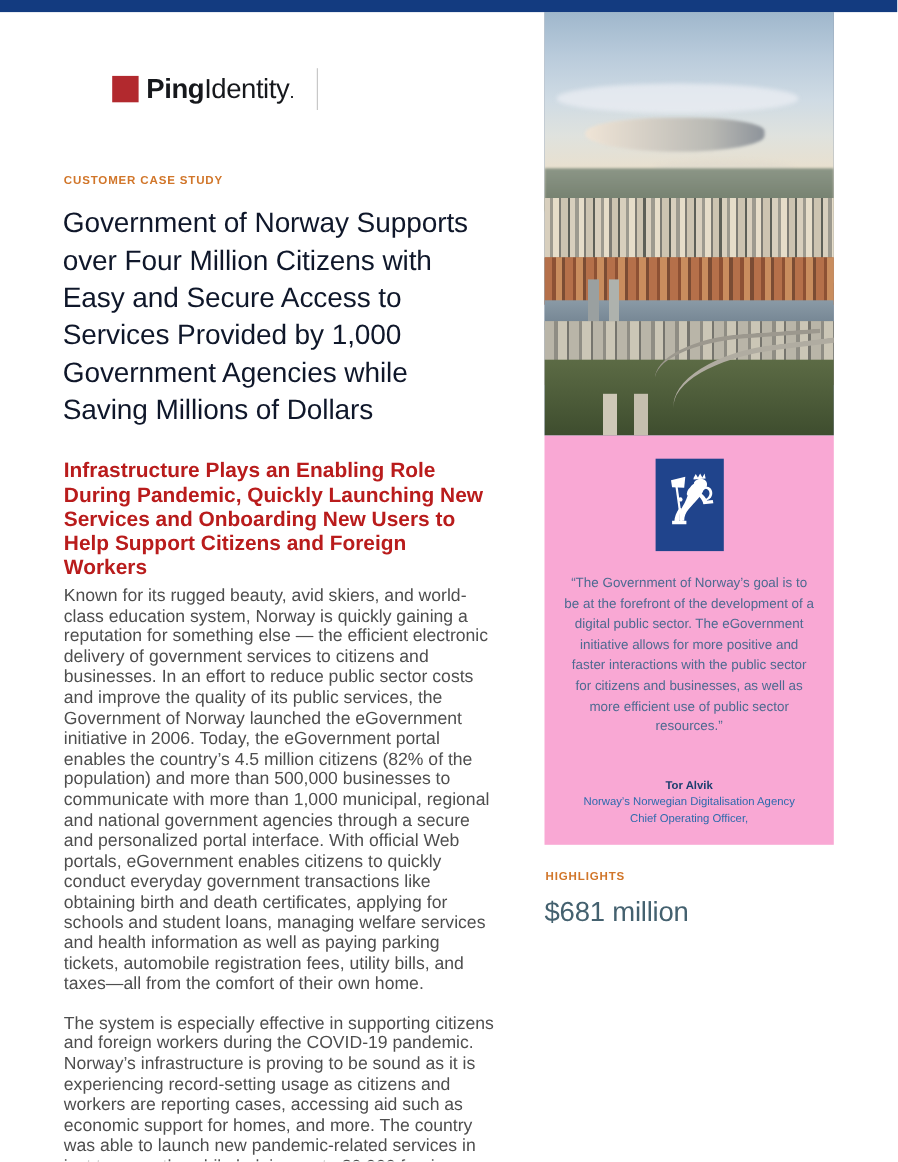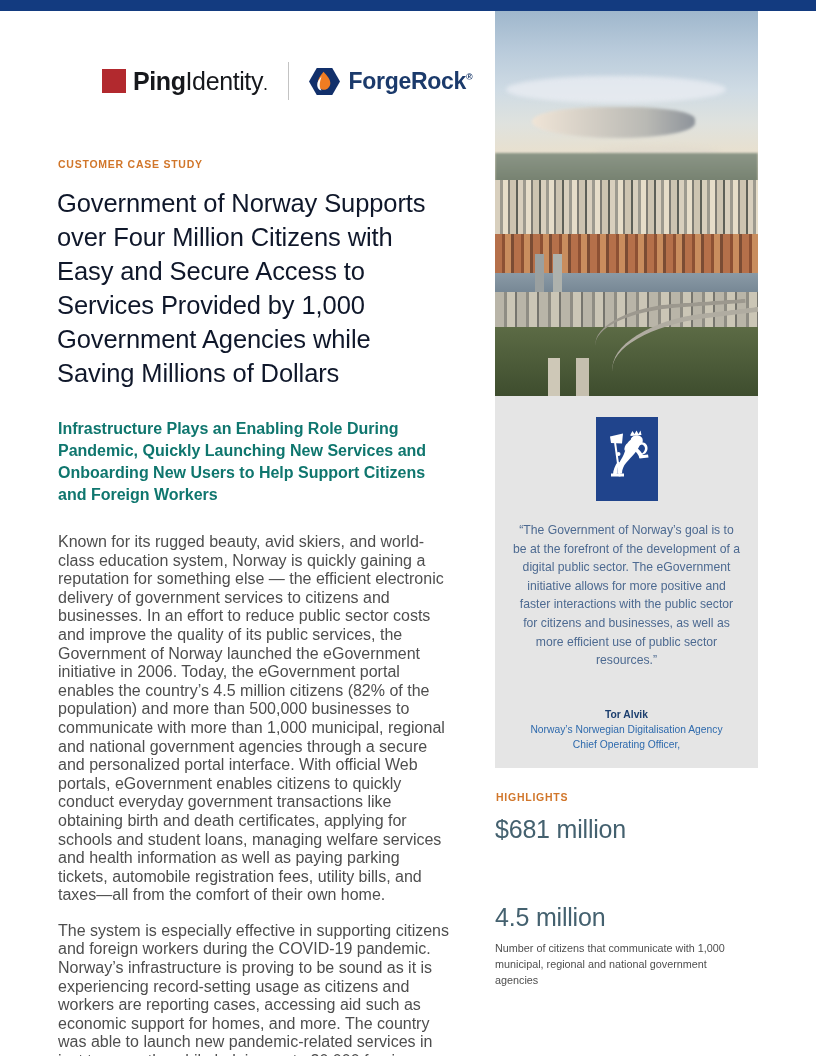--- a/index.html
+++ b/index.html
@@ -227,45 +227,45 @@
     line-height: 34px;
     font-weight: 400;
     color: #0f172a;
     letter-spacing: -0.1px;
   }
 
   .subhead {
     position: absolute;
     left: 58px; top: 418px;
     width: 385px;
-    font-size: 16px;
+    font-size: 19px;
     line-height: 22px;
     font-weight: 700;
-    color: #0f766e;
+    color: #b91c1c;
   }
 
   .body-copy {
     position: absolute;
     left: 58px; top: 519px;
     width: 395px;
     font-size: 16px;
     line-height: 18.6px;
     color: #4e4e4e;
     margin-top: 14px;
   }
   .body-copy p { margin-bottom: 17px; }
   .body-copy p:last-child { margin-bottom: 0; }
 
   
   .quote-panel {
     position: absolute;
     left: 495px; top: 396px;
     width: 263px;
     height: 372px;
-    background: #e5e5e5;
+    background: #f9a8d4;
   }
 
   .crest {
     position: absolute;
     left: 50%;
     top: 21px;
     transform: translateX(-50%);
     width: 62px; height: 84px;
     background: #20448c;
     display: flex;
@@ -359,28 +359,20 @@
 
   <div class="logo-row">
 
     <div class="ping-logo">
       <div class="ping-square"></div>
       <div class="ping-word"><b>Ping</b><span>Identity</span><i>.</i></div>
     </div>
 
     <div class="logo-divider"></div>
 
-    <div class="forgerock-logo">
-      <svg class="fr-mark" viewBox="0 0 64 64">
-        <polygon points="16,4 48,4 64,32 48,60 16,60 0,32" fill="#12306b"></polygon>
-        <path d="M30 12 C22 22 18 28 18 35 C18 43 24 49 31 49 C38 49 44 43 44 35 C44 27 37 20 30 12 Z" fill="#f07c22"></path>
-        <path d="M26 21 C20 28 17 33 17 39 C17 45 21 50 26 50 C21 44 21 36 26 21 Z" fill="#ffffff"></path>
-      </svg>
-      <div class="fr-word"><span>ForgeRock</span><sup>®</sup></div>
-    </div>
 
   </div>
 
   <div class="eyebrow">CUSTOMER CASE STUDY</div>
 
   <h1 class="headline">Government of Norway Supports over Four Million Citizens with Easy and Secure Access to Services Provided by 1,000 Government Agencies while Saving Millions of Dollars</h1>
 
   <h2 class="subhead">Infrastructure Plays an Enabling Role During Pandemic, Quickly Launching New Services and Onboarding New Users to Help Support Citizens and Foreign Workers</h2>
 
   <div class="body-copy">
@@ -434,18 +426,14 @@
     </div>
 
   </div>
 
   <div class="hl-label">HIGHLIGHTS</div>
 
   <div class="hl-stat hl-1">
     <div class="hl-value">$681 million</div>
   </div>
 
-  <div class="hl-stat hl-2">
-    <div class="hl-value">4.5 million</div>
-    <div class="hl-desc">Number of citizens that communicate with 1,000 municipal, regional and national government agencies</div>
-  </div>
 
 </div>
 
 </body></html>

